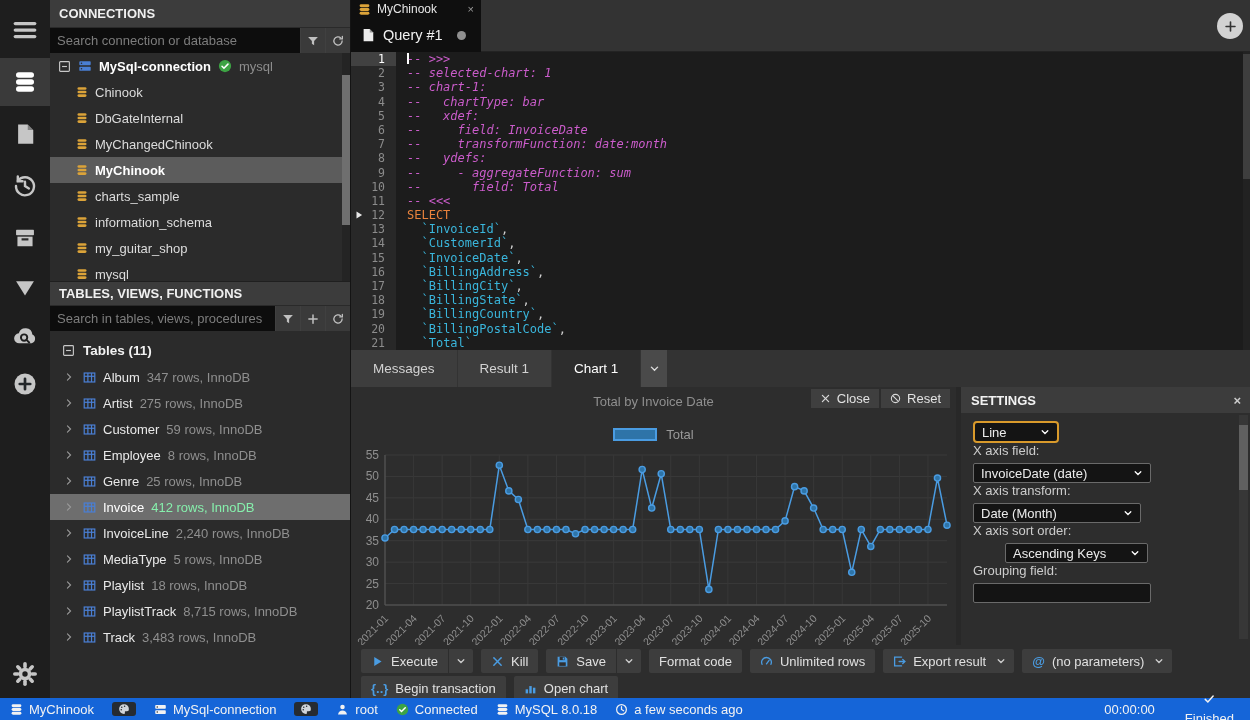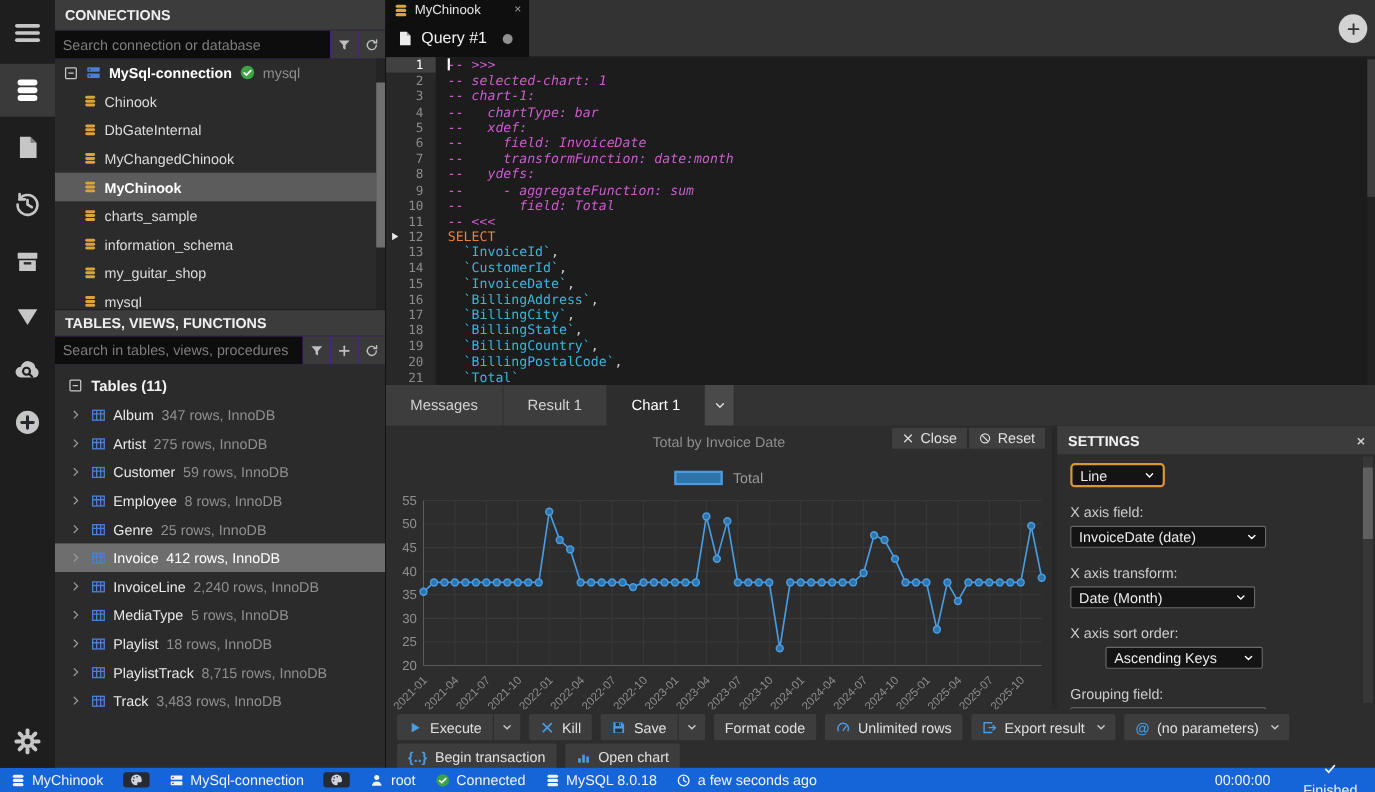--- a/index.html
+++ b/index.html
@@ -12,21 +12,21 @@
   
   .rail { position:absolute; left:0; top:0; width:50px; height:698px; background:#1e1e1e; z-index:5; }
   .rail-item { position:absolute; left:0; width:50px; height:44px; display:flex;
     align-items:center; justify-content:center; color:#c6c6c6; cursor:pointer; }
   .rail-item.active { background:#3a3a3a; height:48px; color:#ffffff; }
 
   
   .left-stack { position:absolute; left:50px; top:0; width:300px; height:698px; background:#2b2b2b; }
   .widget-header { height:28px; background:#3c3c3c; border-bottom:1px solid #2a2a2a;
     color:#f0f0f0; font-weight:bold; font-size:13px; display:flex; align-items:center; padding-left:9px; }
-  .searchrow { height:25px; display:flex; background:#4c1d95; }
+  .searchrow { height:25px; display:flex; background:#404040; }
   .searchrow input { flex:1; background:#0d0d0d; border:none; outline:none; color:#cfcfcf;
     font-size:13px; padding:0 7px; }
   .searchrow input::placeholder { color:#7d7d7d; }
   .sbtn { width:24px; height:25px; background:#3a3a3a; margin-left:1px; display:flex;
     align-items:center; justify-content:center; color:#c0c0c0; font-size:12px; cursor:pointer; }
 
   .conn-list { position:relative; height:228px; overflow:hidden; }
   .tree-row { height:26px; display:flex; align-items:center; gap:7px; font-size:13px;
     color:#dcdcdc; padding-left:26px; cursor:pointer; white-space:nowrap; }
   .tree-row.root { padding-left:8px; font-weight:bold; color:#fff; }
@@ -37,21 +37,21 @@
   .conn-scroll .thumb { position:absolute; left:0; width:8px; background:#6f6f6f; }
 
   .grouprow { height:27px; display:flex; align-items:center; gap:8px; padding-left:12px;
     color:#f2f2f2; font-weight:bold; font-size:13.5px; margin-top:6px; }
   .table-row { height:26px; display:flex; align-items:center; gap:7px; font-size:13px;
     padding-left:30px; cursor:pointer; white-space:nowrap; }
   .table-row .tname { color:#e9e9e9; }
   .table-row .tmeta { color:#8f8f8f; }
   .table-row.selected { background:#6e6e6e; }
   .table-row.selected .tname { color:#ffffff; }
-  .table-row.selected .tmeta { color:#ffffff; }
+  .table-row.selected .tmeta { color:#86efac; }
 
   
   .main { position:absolute; left:350px; top:0; width:900px; height:698px;
     background:#333333; border-left:1px solid #141414; }
   .tabstrip { position:absolute; left:0; top:0; width:900px; height:52px; background:#333333;
     border-bottom:1px solid #232323; }
   .tabgroup { position:absolute; left:0; top:0; width:130px; height:52px; background:#0f0f0f; }
   .conn-tab { height:18px; display:flex; align-items:center; gap:6px; padding:0 7px;
     font-size:12px; color:#e6e6e6; }
   .conn-tab .tclose { margin-left:auto; color:#9a9a9a; font-size:11px; cursor:pointer; }
@@ -103,21 +103,21 @@
   .settings { position:absolute; left:605px; top:0; width:295px; height:258px; background:#2d2d2d;
     border-left:5px solid #282828; overflow:hidden; }
   .settings-header { height:26px; background:#3c3c3c; display:flex; align-items:center;
     padding:0 10px; color:#f2f2f2; font-weight:bold; font-size:13px; }
   .settings-header .sclose { margin-left:auto; color:#cccccc; font-size:13px; cursor:pointer; }
   .settings-body { padding:8px 12px 0 12px; }
   .fselect { height:20px; background:#141414; border:1px solid #6a6a6a; border-radius:2px;
     display:flex; align-items:center; padding:0 7px; color:#ececec; font-size:13px; cursor:pointer; }
   .fselect .chev { margin-left:auto; color:#ffffff; font-size:10px; }
   .fselect.focused { border:2px solid #d99a2b; border-radius:4px; height:22px; width:86px !important; }
-  .flabel { margin-top:15px; margin-bottom:5px; color:#cccccc; font-size:13px; height:15px; }
+  .flabel { margin-bottom:5px; color:#cccccc; font-size:13px; height:15px; }
   .set-scroll { position:absolute; right:3px; top:28px; bottom:6px; width:9px; background:#373737; }
   .set-scroll .thumb { position:absolute; left:0; top:10px; width:9px; height:65px; background:#606060; }
 
   .toolbar { position:absolute; left:0; top:645px; width:900px; height:53px; background:#2d2d2d;
     padding:4px 0 0 10px; }
   .tb-row { display:flex; gap:8px; margin-bottom:3px; }
   .tb-btn { display:inline-flex; align-items:stretch; background:#3d3d3d; border-radius:2px;
     height:24px; cursor:pointer; }
   .tb-main { display:flex; align-items:center; gap:7px; padding:0 10px; color:#e0e0e0; font-size:13px; }
   .tb-btn .ic { font-size:13px; color:#4a9ce2; }

